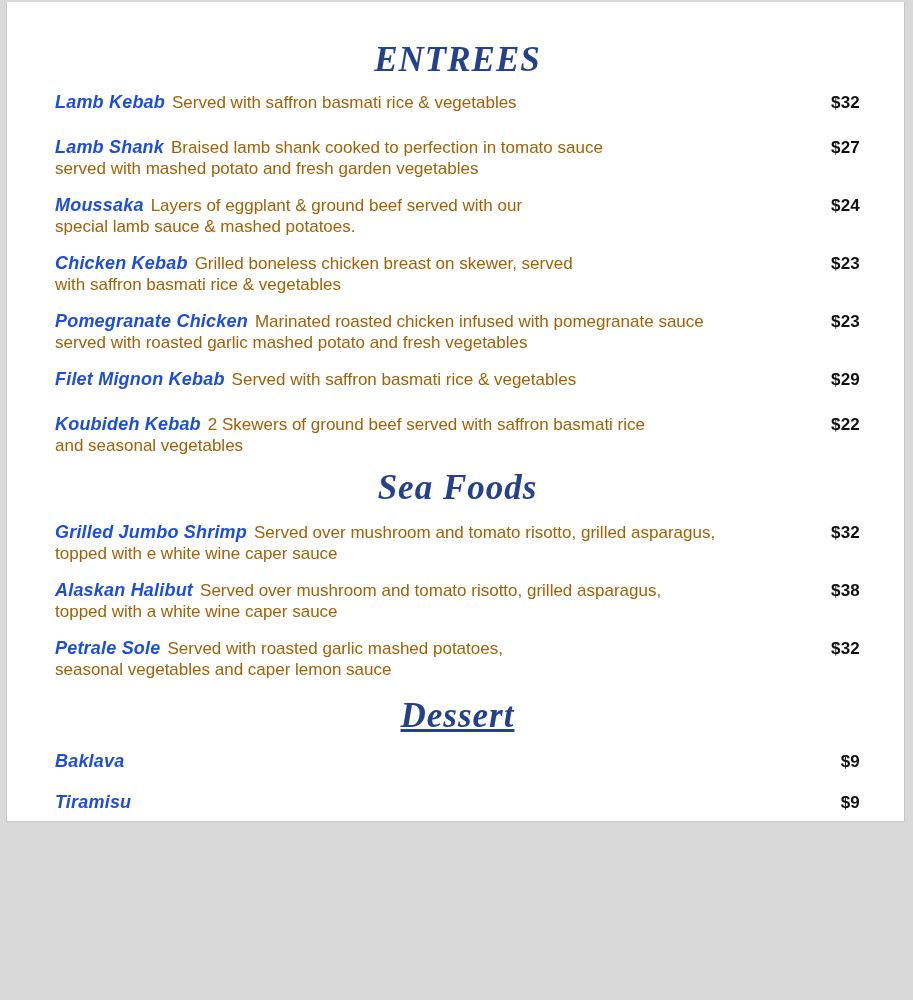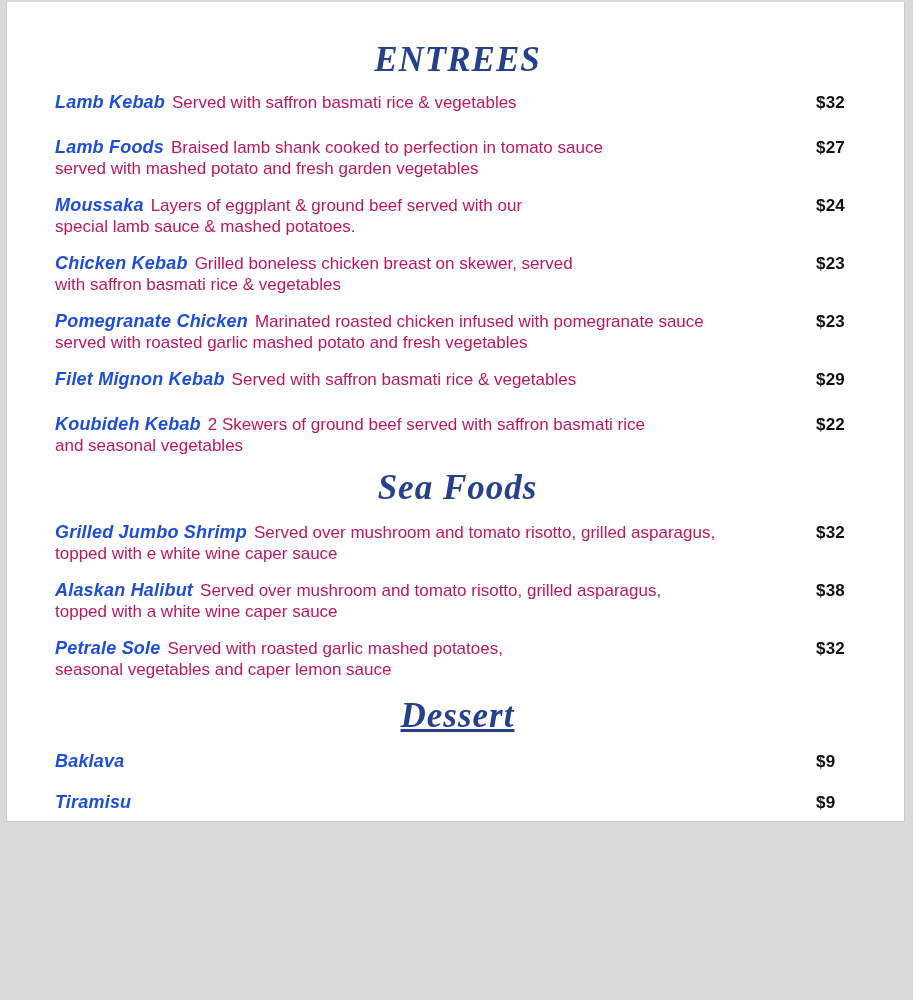--- a/index.html
+++ b/index.html
@@ -61,45 +61,46 @@
   .item-name {
     font-weight: 700;
     font-style: italic;
     font-size: 18px;
     color: #1d4ed8;
     margin-right: 7px;
     letter-spacing: 0.2px;
   }
   .item-desc {
     white-space: pre-line;
-    color: #be185d;
+    color: #a16207;
     margin-top: 36px;
   }
   .item-price {
     flex: 0 0 auto;
     min-width: 44px;
+    text-align: right;
     font-weight: 700;
     font-size: 17px;
     color: #111111;
     letter-spacing: 0.2px;
   }
 </style>
 </head>
 <body>
 
 <div class="viewport">
   <div class="page">
     <div class="content">
         <div class="section-title entrees">ENTREES</div>
         <div class="menu-row single">
           <div class="item-text"><span class="item-name">Lamb Kebab</span><span class="item-desc">Served with saffron basmati rice &amp; vegetables</span></div>
           <div class="item-price">$32</div>
         </div>
         <div class="menu-row">
-          <div class="item-text"><span class="item-name">Lamb Foods</span><span class="item-desc">Braised lamb shank cooked to perfection in tomato sauce
+          <div class="item-text"><span class="item-name">Lamb Shank</span><span class="item-desc">Braised lamb shank cooked to perfection in tomato sauce
 served with mashed potato and fresh garden vegetables</span></div>
           <div class="item-price">$27</div>
         </div>
         <div class="menu-row">
           <div class="item-text"><span class="item-name">Moussaka</span><span class="item-desc">Layers of eggplant &amp; ground beef served with our
 special lamb sauce &amp; mashed potatoes.</span></div>
           <div class="item-price">$24</div>
         </div>
         <div class="menu-row">
           <div class="item-text"><span class="item-name">Chicken Kebab</span><span class="item-desc">Grilled boneless chicken breast on skewer, served

